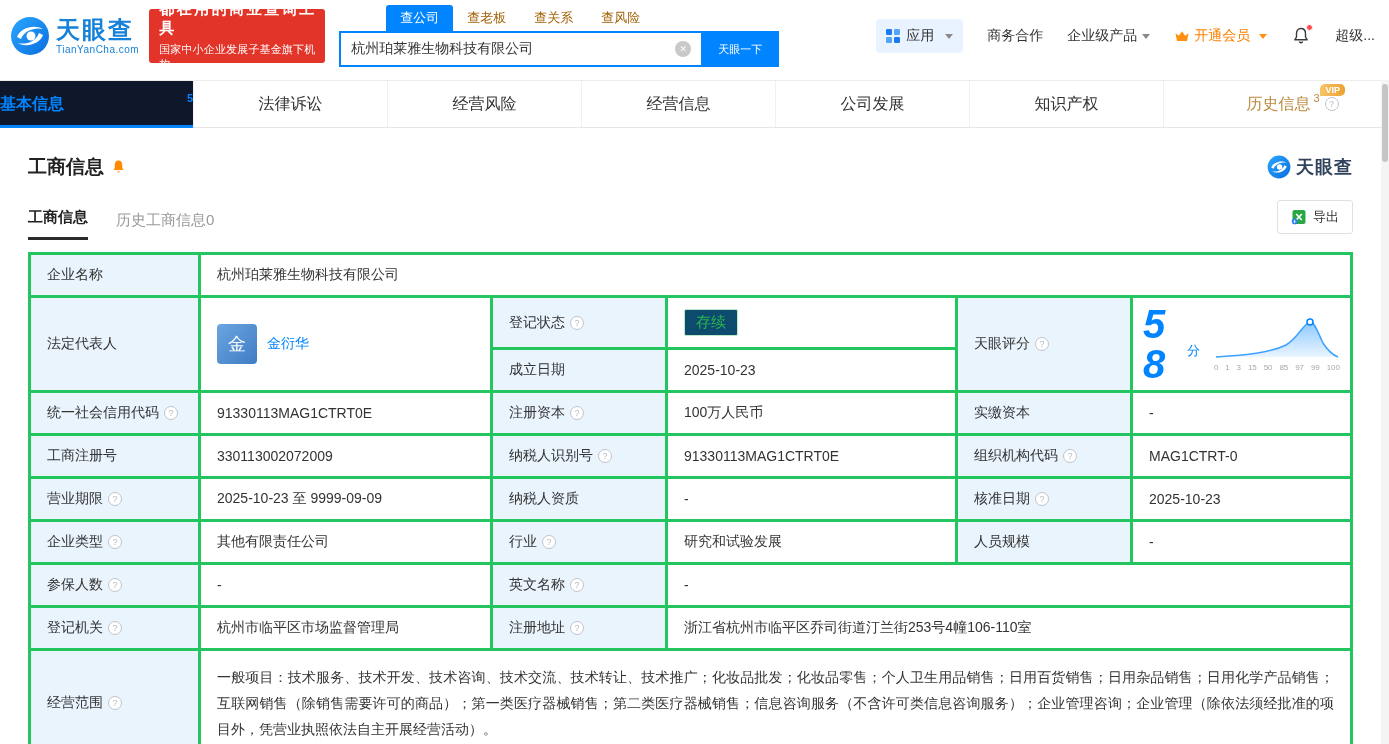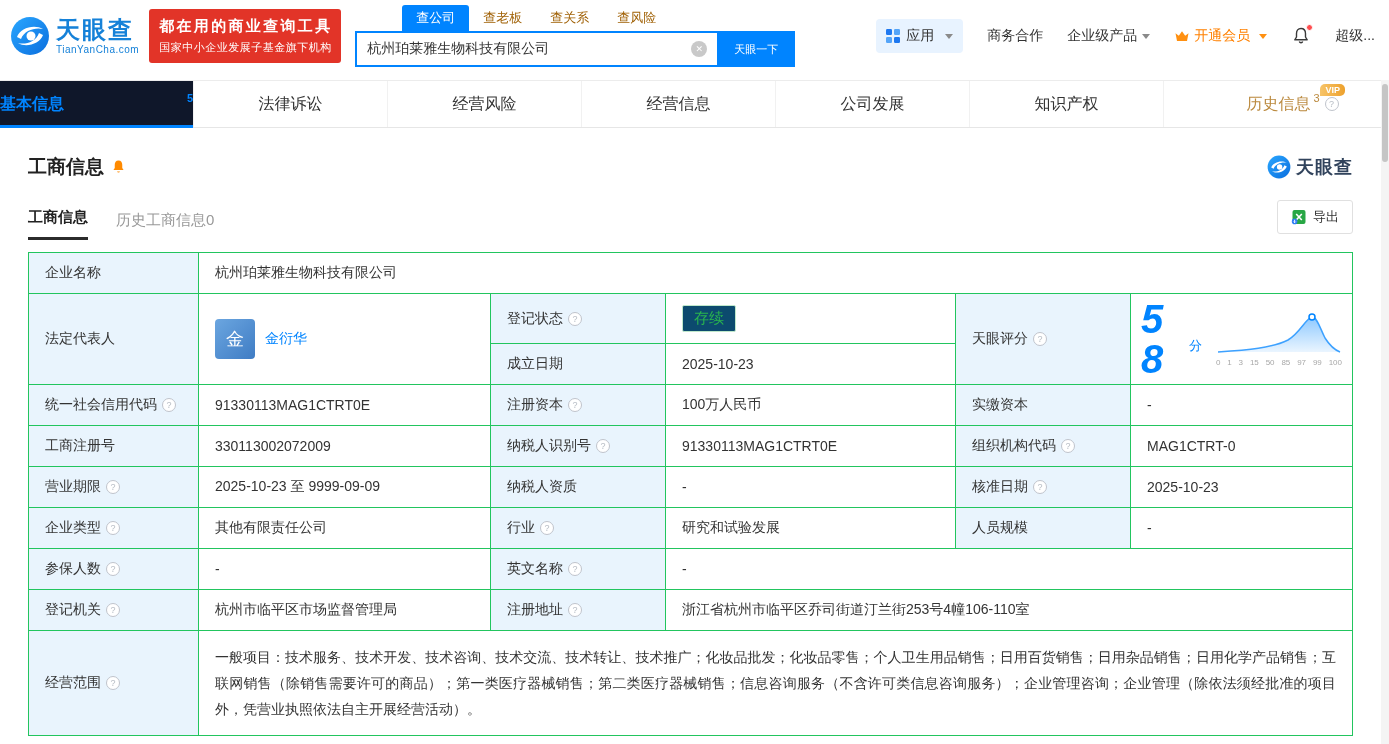--- a/index.html
+++ b/index.html
@@ -6,21 +6,21 @@
   html,body { width:1389px; height:744px; overflow:hidden; background:#fff;
     font-family:"Liberation Sans","DejaVu Sans",sans-serif; color:#333; }
 
   
   .topbar { height:72px; display:flex; align-items:center; padding:0 14px 0 10px; background:#fff; }
   .logo { display:flex; align-items:center; cursor:pointer; }
   .logo-text { display:flex; flex-direction:column; margin-left:6px; line-height:1; }
   .logo-name { font-size:24px; font-weight:bold; color:#1581d8; letter-spacing:2px; }
   .logo-domain { font-size:10px; color:#1581d8; margin-top:3px; letter-spacing:.5px; }
 
-  .promo { width:192px; height:54px; margin-left:10px; background:#e23428; color:#fff;
+  .promo { width:176px; height:54px; margin-left:10px; background:#e23428; color:#fff;
     border-radius:3px; padding:7px 10px; display:flex; flex-direction:column; justify-content:center; }
   .promo-line1 { font-size:15px; font-weight:bold; text-align:justify; text-align-last:justify; letter-spacing:1px; }
   .promo-line2 { font-size:11px; margin-top:4px; text-align:justify; text-align-last:justify; }
 
   .search-area { width:440px; margin-left:14px; }
   .search-tabs { display:flex;padding-left:47px; }
   .stab { padding:4px 14px; font-size:13px; color:#a16207; cursor:pointer; }
   .stab.active { background:#0084ff; color:#fff; border-radius:3px 3px 0 0; }
   .search-row { display:flex; }
   .search-box { position:relative; flex:1; }
@@ -73,21 +73,21 @@
   .subtab { font-size:15px; color:#999; cursor:pointer; padding-bottom:10px; }
   .subtab.active { color:#222; font-weight:bold; border-bottom:3px solid #2b2b2b; }
   .subtab + .subtab { margin-left:28px; }
   .export-btn { margin-left:auto; display:flex; align-items:center; gap:6px; background:#fff;
     border:1px solid #e0e0e0; border-radius:3px; padding:7px 13px; font-size:13px; color:#333;
     cursor:pointer; margin-bottom:6px; font-family:inherit; }
 
   
   .info-table { width:100%; border-collapse:collapse; table-layout:fixed; font-size:14px; color:#333;
     margin-top:12px; }
-  .info-table td { border:1px solid #22c55e; padding:11px 16px; vertical-align:middle; word-break:break-all; }
+  .info-table td { border:3px solid #22c55e; padding:11px 16px; vertical-align:middle; word-break:break-all; }
   td.lbl { background:#e9f4fd; }
   td.val { background:#fff; }
   .rep-cell { display:flex; align-items:center; gap:10px; }
   .avatar { width:40px; height:40px; border-radius:4px; background:linear-gradient(135deg,#6ba6e0,#3f7cc4);
     color:#fff; font-size:18px; display:flex; align-items:center; justify-content:center; flex:none; cursor:pointer; }
   .rep-link { color:#0084ff; cursor:pointer; text-decoration:none; }
   .status-badge { display:inline-block; padding:3px 11px; font-size:15px; color:#2ab54e; background:#0c4a6e;
     border:1px solid #bfe8cb; border-radius:2px; }
   .score-cell { padding:4px 10px !important; }
   .score-flex { display:flex; align-items:center; justify-content:center; gap:14px; }

